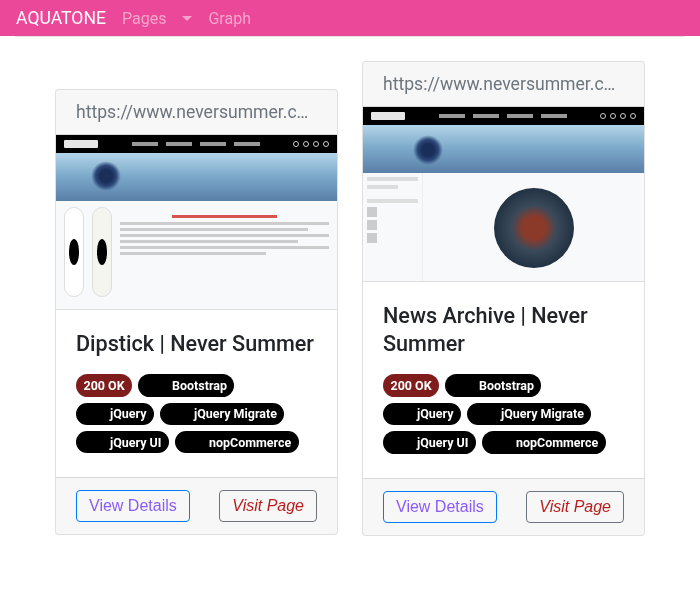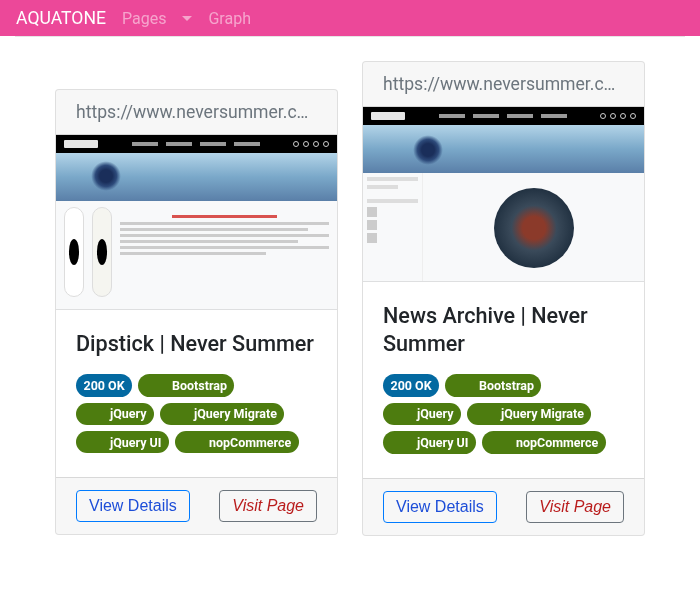--- a/index.html
+++ b/index.html
@@ -32,25 +32,25 @@
 .ss-body2 { display: flex; height: 109px; }
 .ss-sidebar { width: 60px; padding: 4px; border-right: 1px solid #eee; }
 .ss-side-line { height: 4px; background: #ddd; margin-bottom: 4px; }
 .ss-side-thumb { width: 10px; height: 10px; background: #ccc; margin-bottom: 3px; }
 .ss-main2 { flex: 1; display: flex; align-items: center; justify-content: center; }
 .ss-eagle { width: 80px; height: 80px; background: radial-gradient(circle, #8b3a2a 20%, #3a4a5a 40%, #2a3a4a 60%, #1a2a3a 80%); border-radius: 50%; position: relative; }
 .card-body { padding: 1.25rem; }
 .card-title { font-size: 1.35rem; color: #212529; font-weight: 500; margin-bottom: 1rem; line-height: 1.3; }
 .badges { display: flex; flex-wrap: wrap; gap: 6px; margin-bottom: 0.25rem; }
 .badge { display: inline-block; padding: 0.3em 0.6em; font-size: 0.78rem; font-weight: 700; color: #fff; border-radius: 10rem; white-space: nowrap; }
-.badge-success { background: #0369a1; }
-.badge-info { background: #4d7c0f; padding-left: 34px; }
+.badge-success { background: #7f1d1d; }
+.badge-info { background: #000000; padding-left: 34px; }
 .card-footer { padding: 0.75rem 1.25rem; background: rgba(0,0,0,0.03); border-top: 1px solid rgba(0,0,0,0.125); display: flex; justify-content: space-between; }
 .btn { display: inline-block; font-weight: 400; text-align: center; border: 1px solid transparent; padding: 0.375rem 0.75rem; font-size: 1rem; border-radius: 0.25rem; cursor: pointer; background: transparent; }
-.btn-outline-primary { color: #1d4ed8; border-color: #007bff; }
+.btn-outline-primary { color: #8b5cf6; border-color: #007bff; }
 .btn-outline-secondary { color: #b91c1c; border-color: #6c757d; font-style: italic; }
 </style>
 </head>
 <body>
 
 <nav class="navbar">
   <a class="navbar-brand">AQUATONE</a>
   <a class="nav-link">
     <span>Pages</span>
     <span class="caret"></span>

